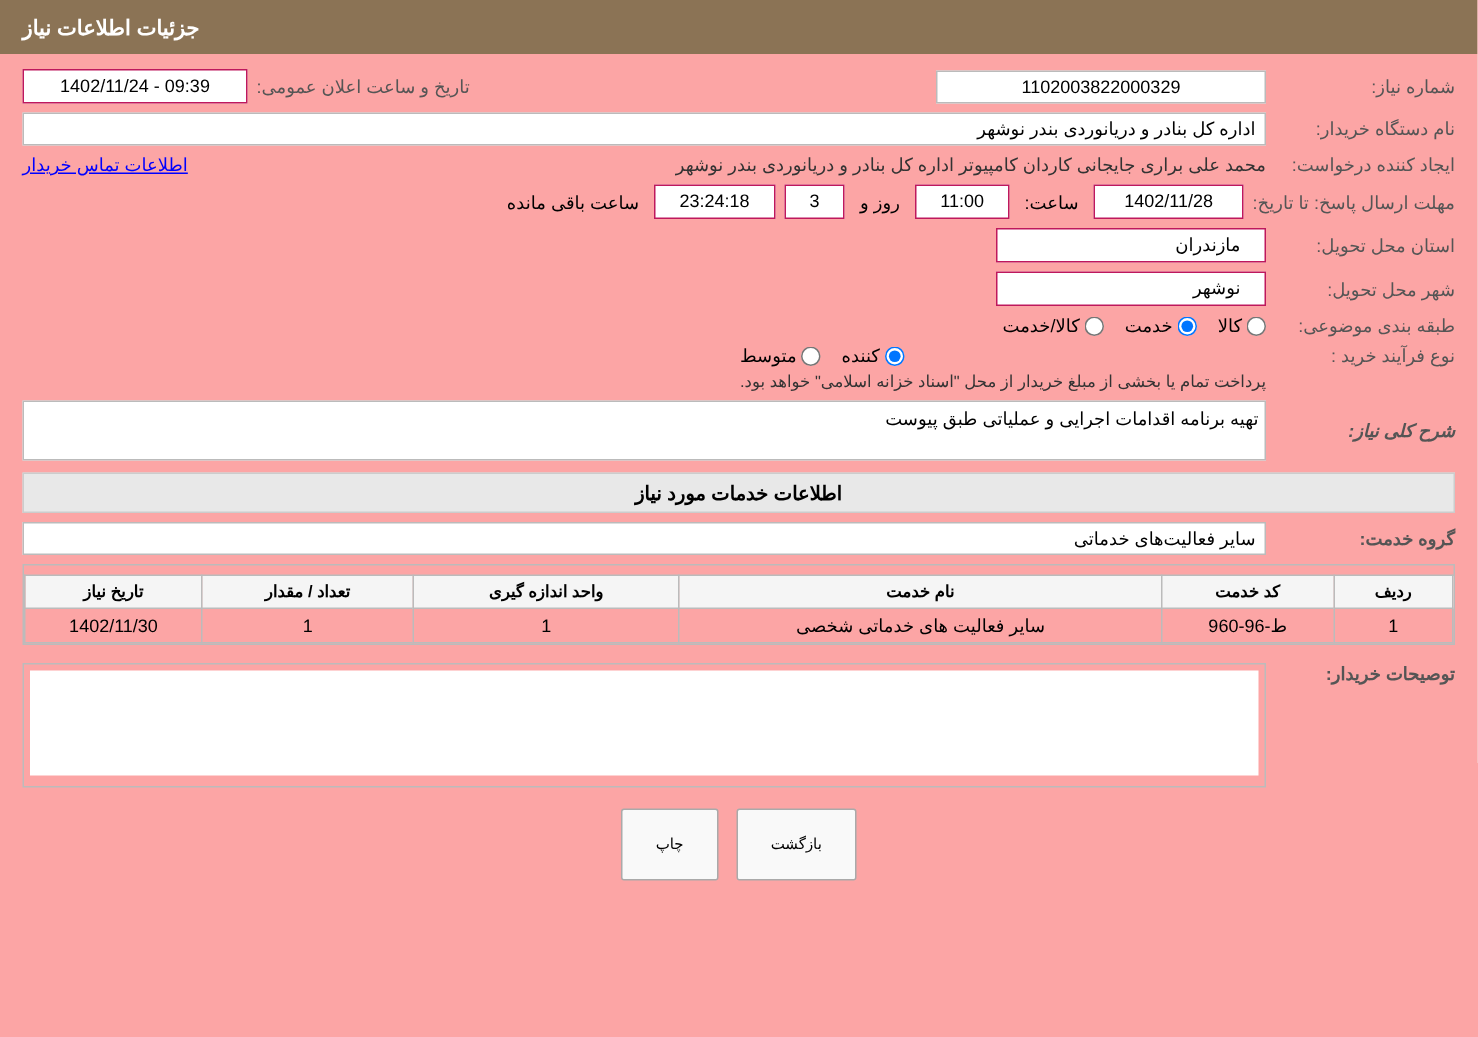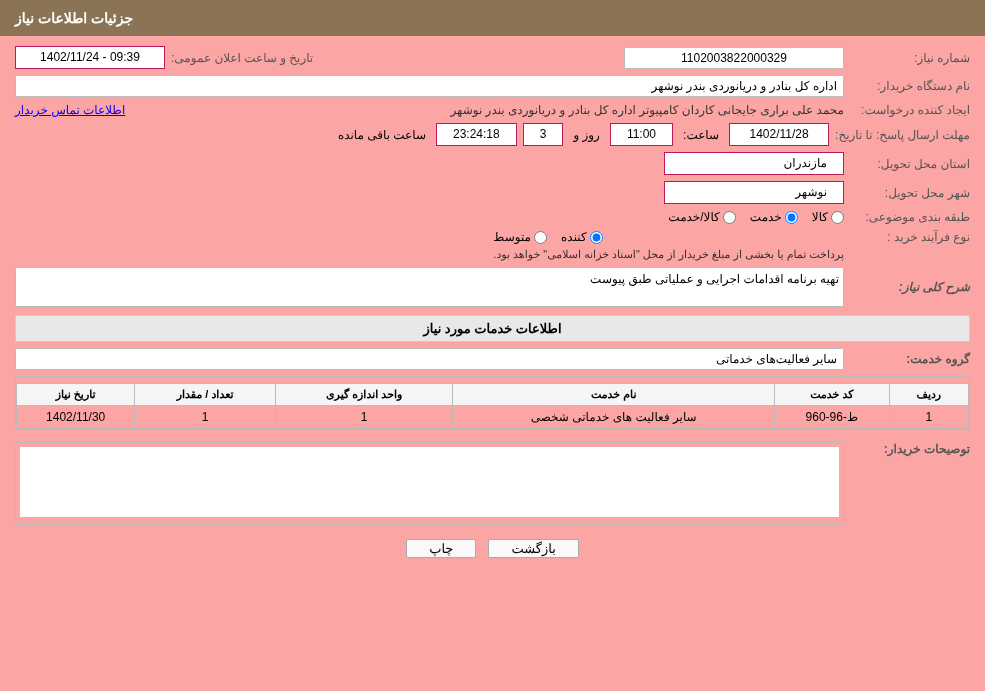--- a/index.html
+++ b/index.html
@@ -127,22 +127,22 @@
       margin-top: 4px;
       padding: 4px;
     }
     .buttons-row {
       display: flex;
       justify-content: center;
       gap: 12px;
       margin: 14px 0 10px 0;
     }
     .btn {
-      padding: 1px 22px;
-      font-size: 13px;
+      padding: 17px 22px;
+      font-size: 10px;
       font-family: Tahoma, Arial, sans-serif;
       cursor: pointer;
       border: 1px solid #aaa;
       border-radius: 2px;
     }
     .btn-print {
       background: #f9f9f9;
       color: #000;
     }
     .btn-back {

